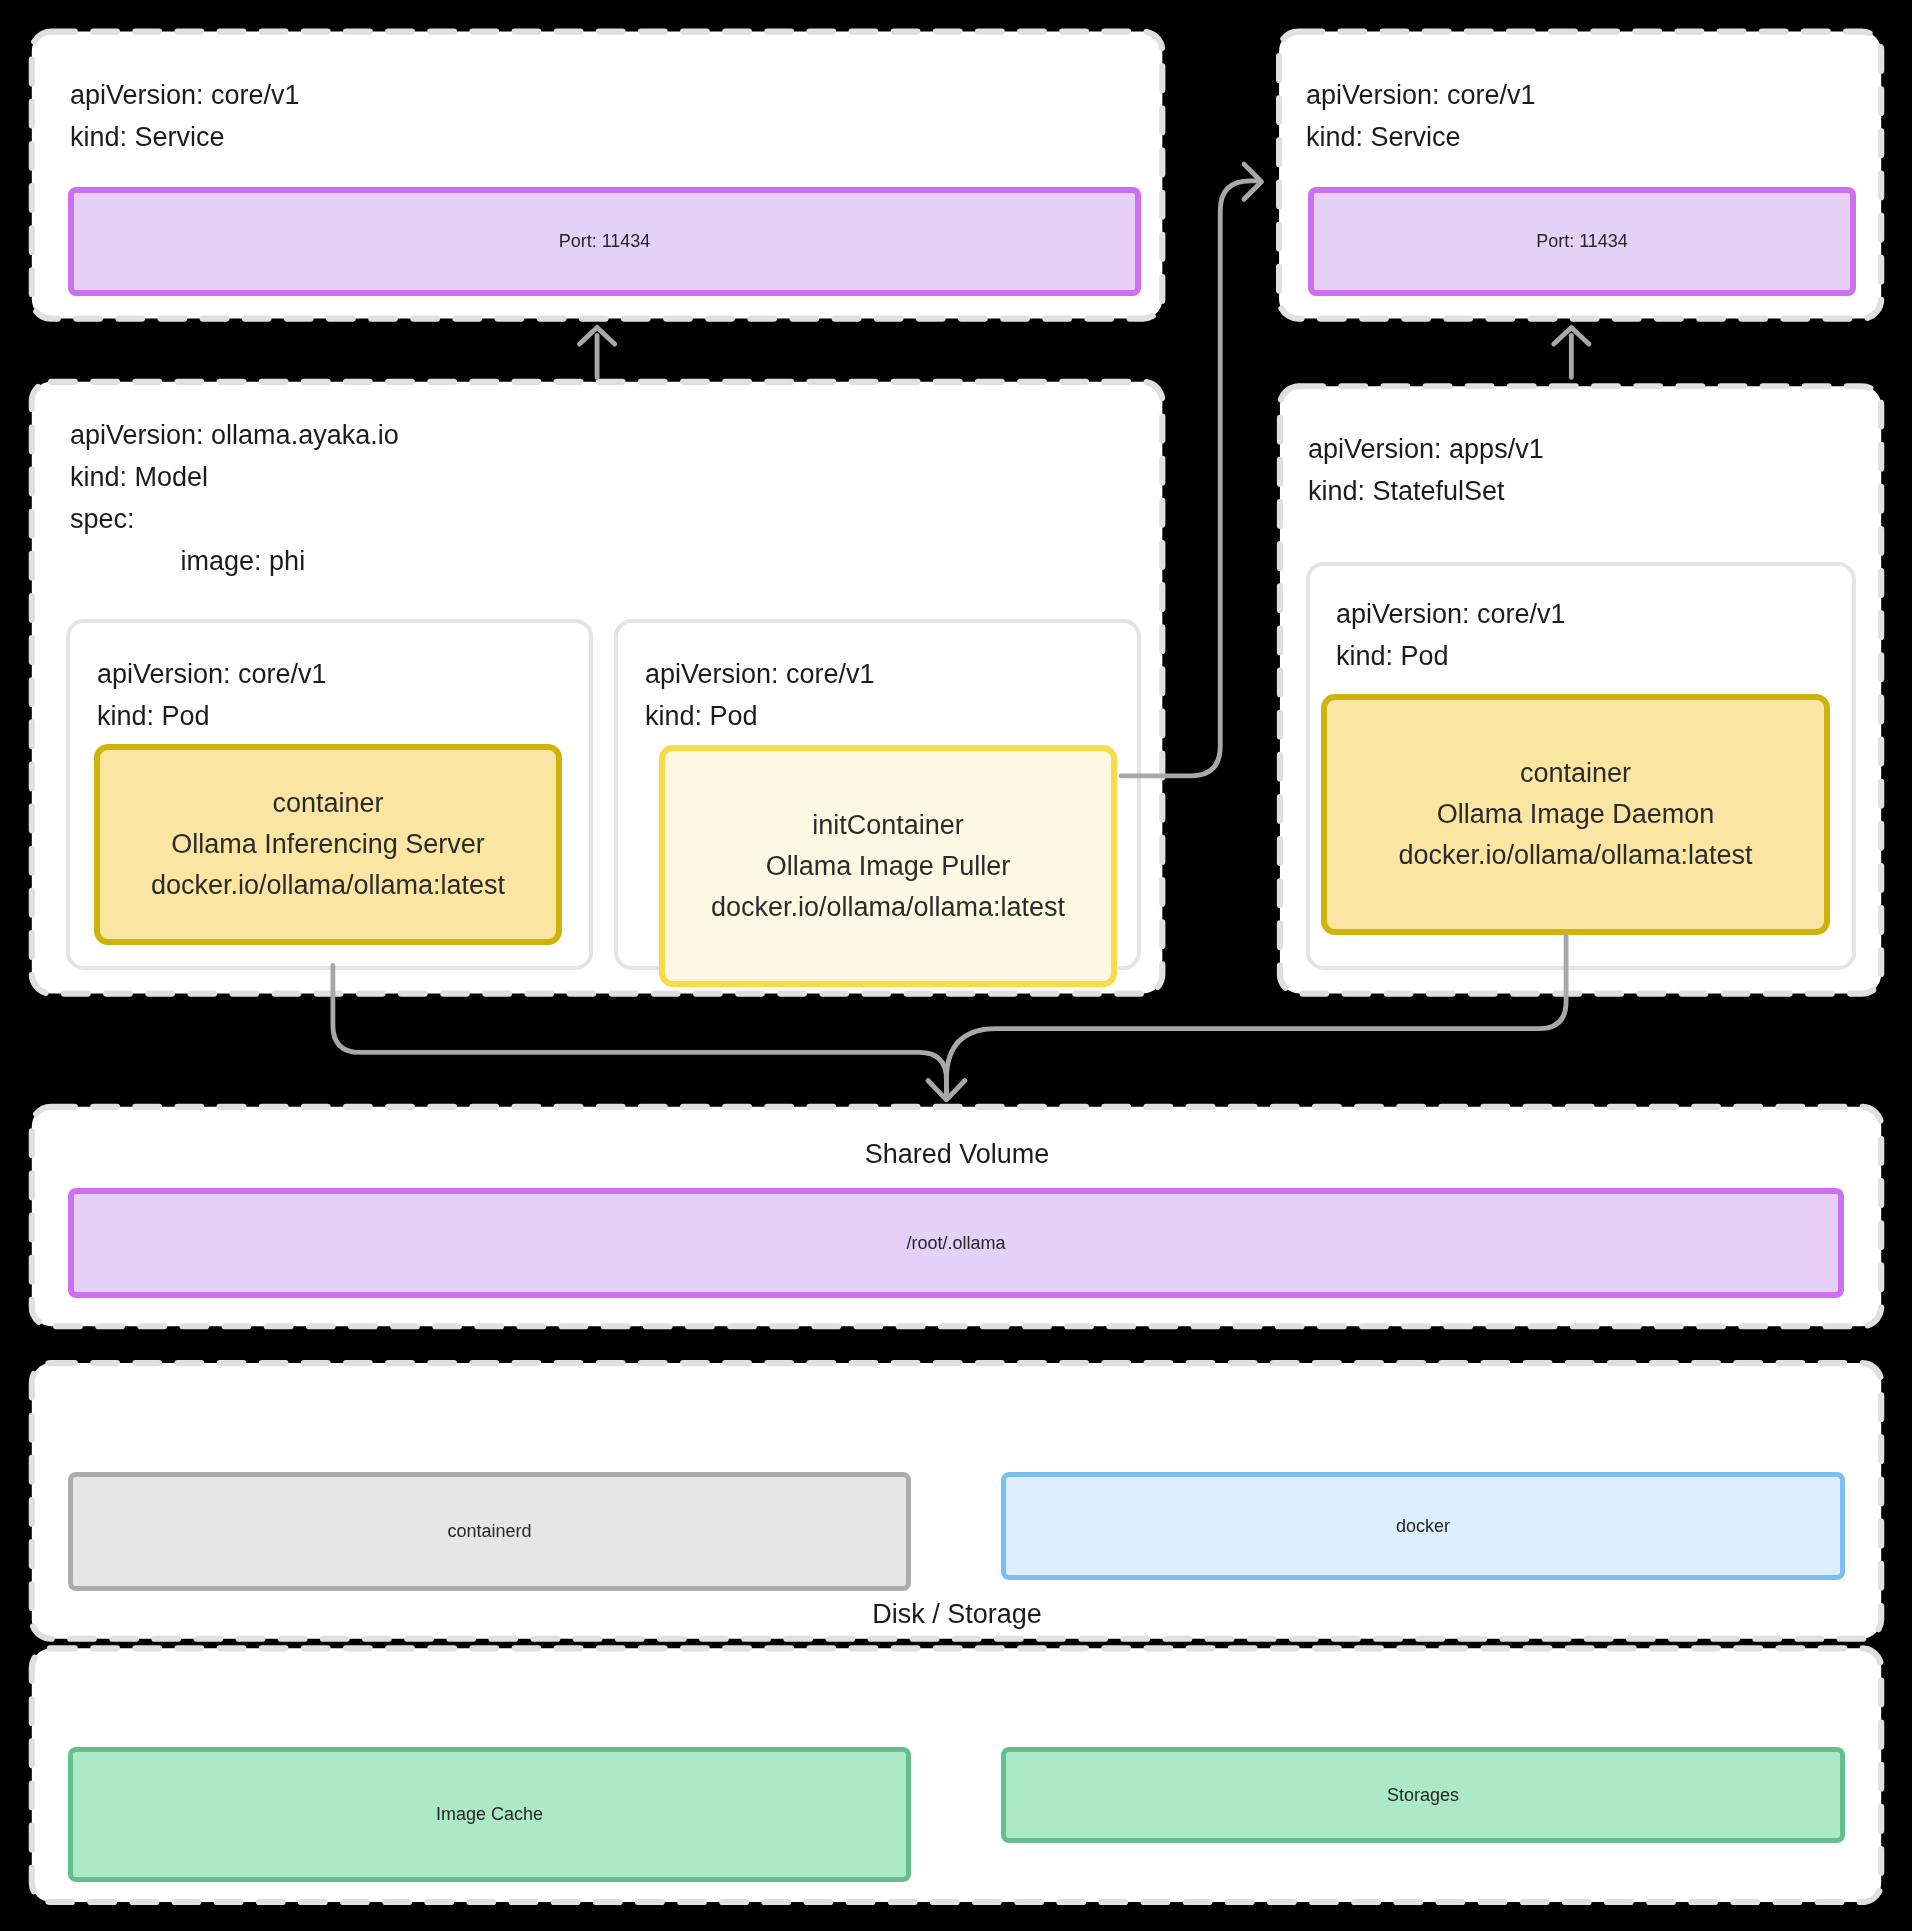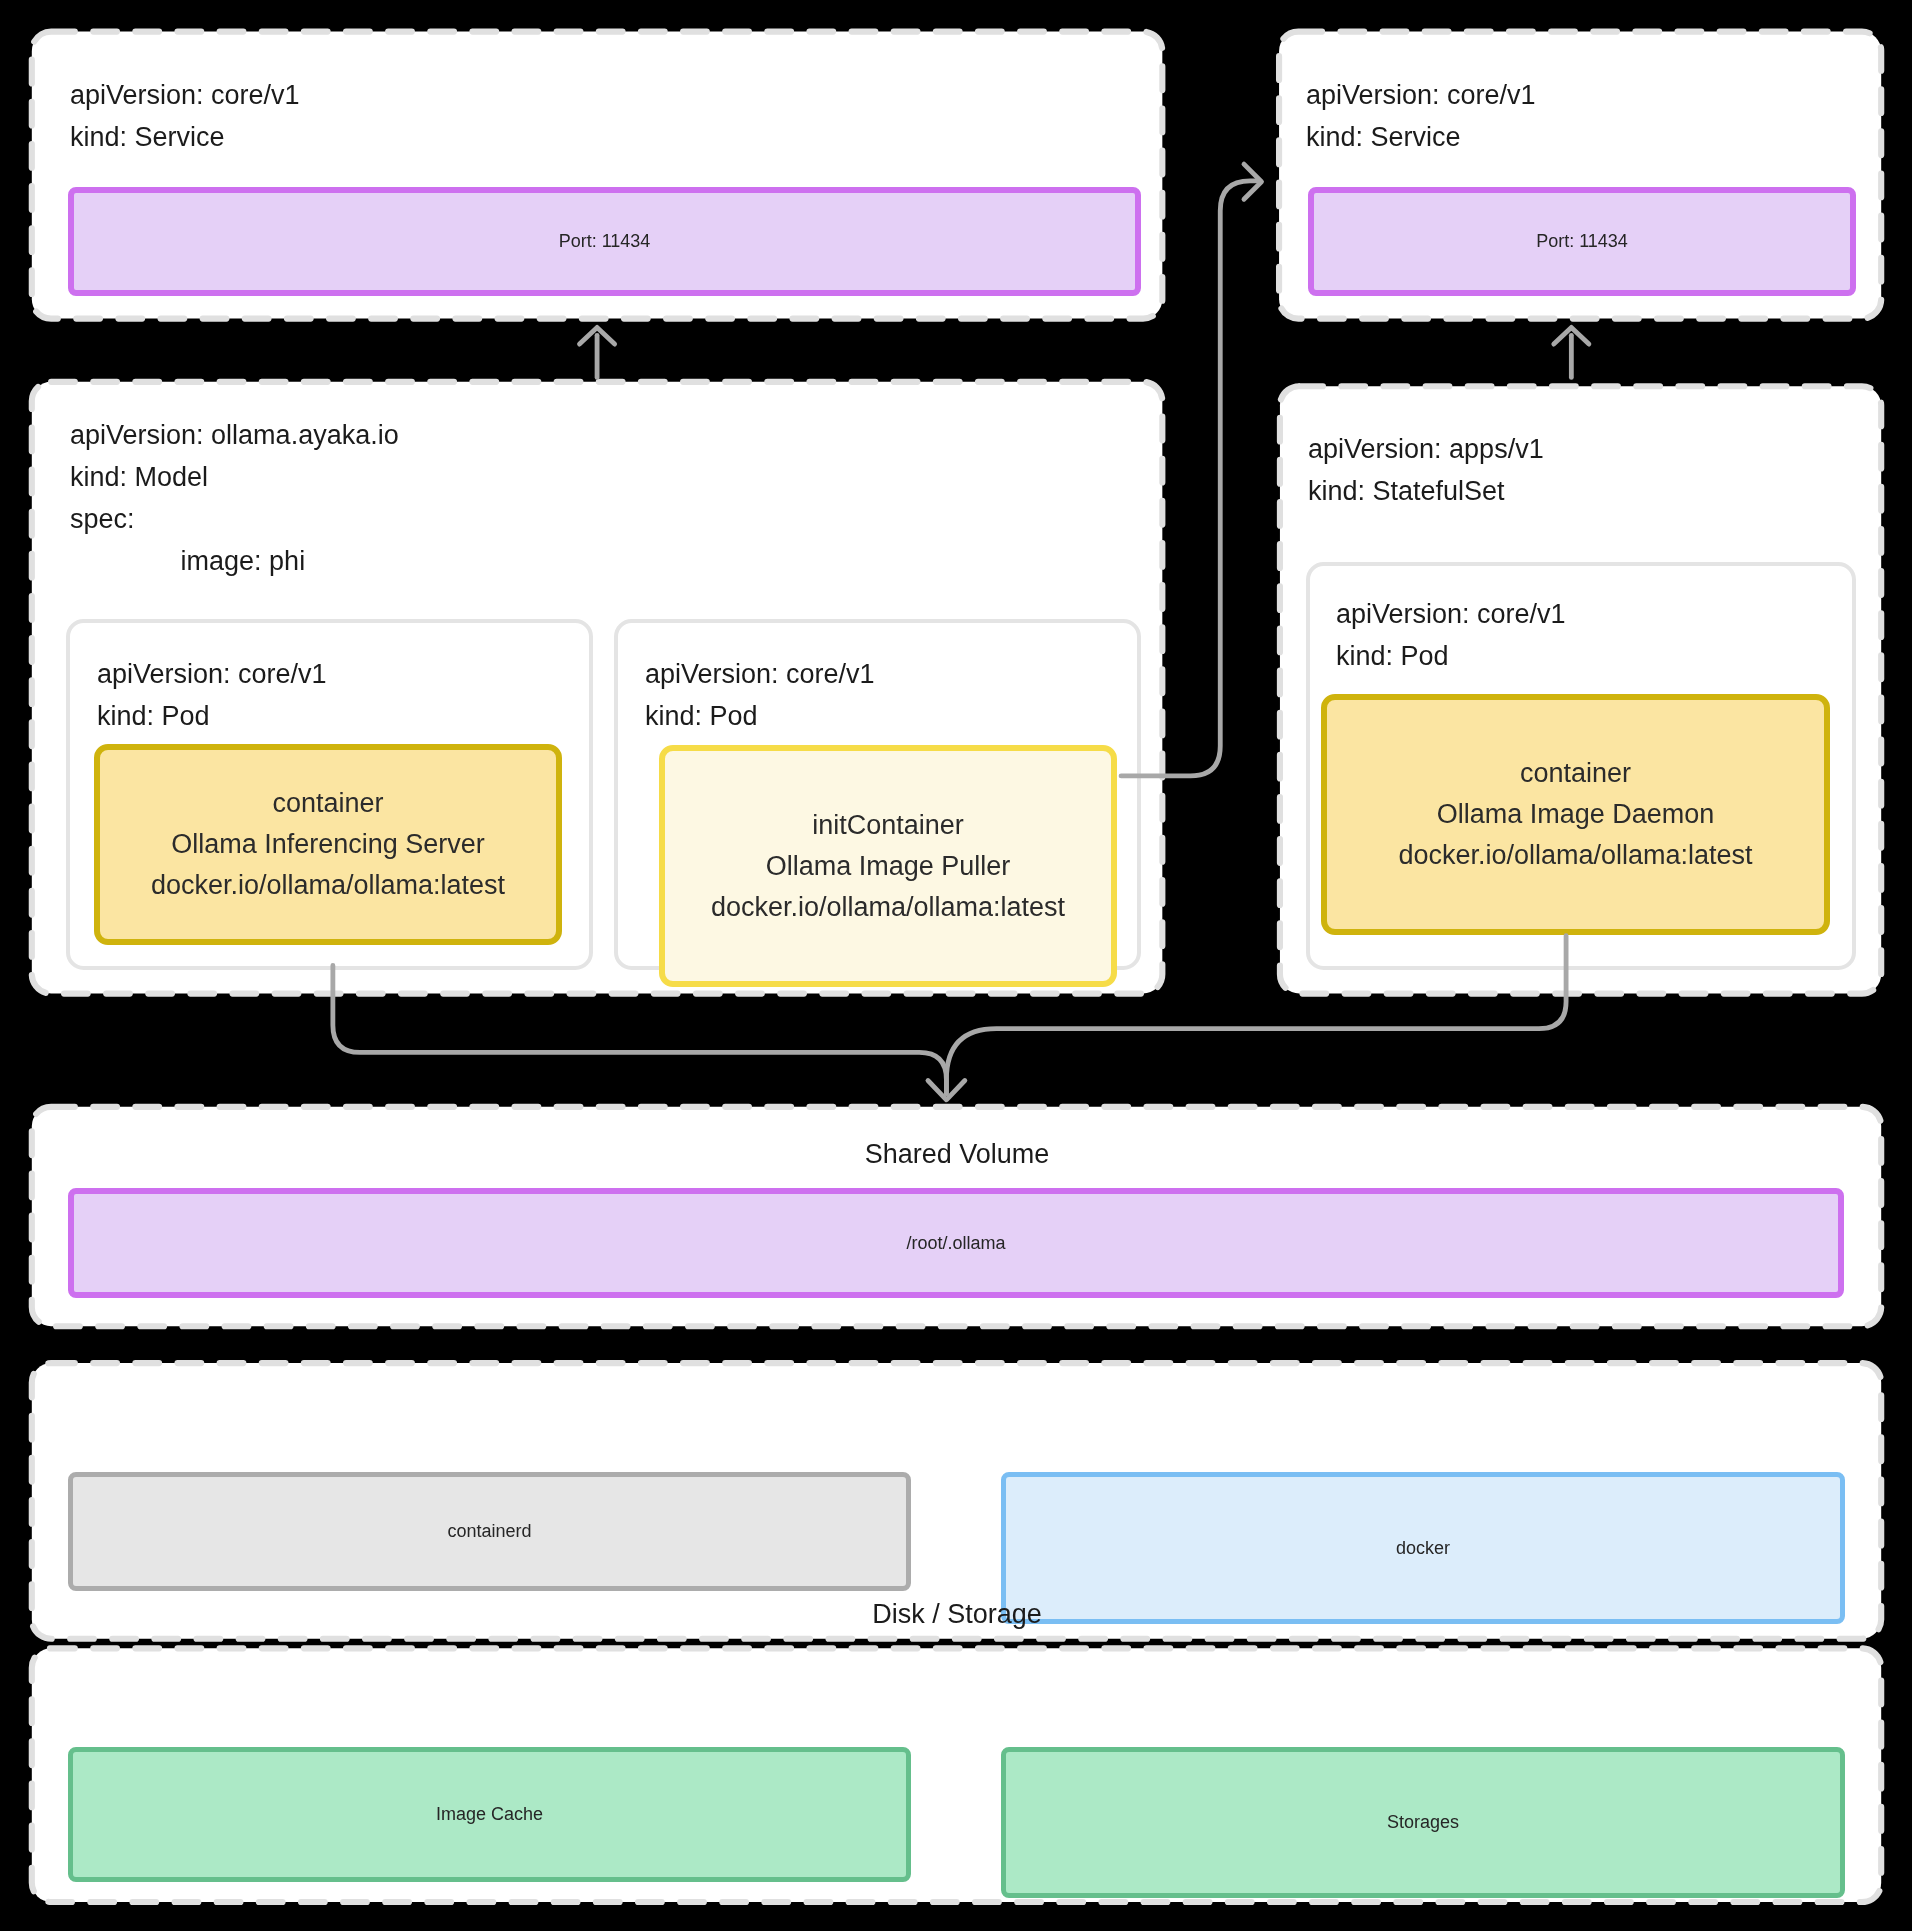--- a/index.html
+++ b/index.html
@@ -99,29 +99,29 @@
   </div>
 
   <div class="title" style="left:32px;top:1139px;width:1850px;">Shared Volume</div>
   <div class="bar purple" style="left:68px;top:1188px;width:1776px;height:110px;">
     <span>/root/.ollama</span>
   </div>
 
   <div class="bar gray" style="left:68px;top:1472px;width:843px;height:119px;">
     <span>containerd</span>
   </div>
-  <div class="bar blue" style="left:1001px;top:1472px;width:844px;height:152px;">
+  <div class="bar blue" style="left:1001px;top:1472px;width:844px;height:108px;">
     <span>docker</span>
   </div>
 
   <div class="title" style="left:32px;top:1599px;width:1850px;">Disk / Storage</div>
   <div class="bar green" style="left:68px;top:1747px;width:843px;height:135px;">
     <span>Image Cache</span>
   </div>
-  <div class="bar green" style="left:1001px;top:1747px;width:844px;height:151px;">
+  <div class="bar green" style="left:1001px;top:1747px;width:844px;height:96px;">
     <span>Storages</span>
   </div>
 
   <svg class="layer" style="pointer-events:none;" viewBox="0 0 2179 2200">
     <g stroke="#A8A8A8" stroke-width="5.5" fill="none" stroke-linecap="round" stroke-linejoin="round">
       <g>
         <path d="M680,430 V382"></path>
           <path d="M660,392 L680,373 L700,392"></path>
       </g>
       <g>

